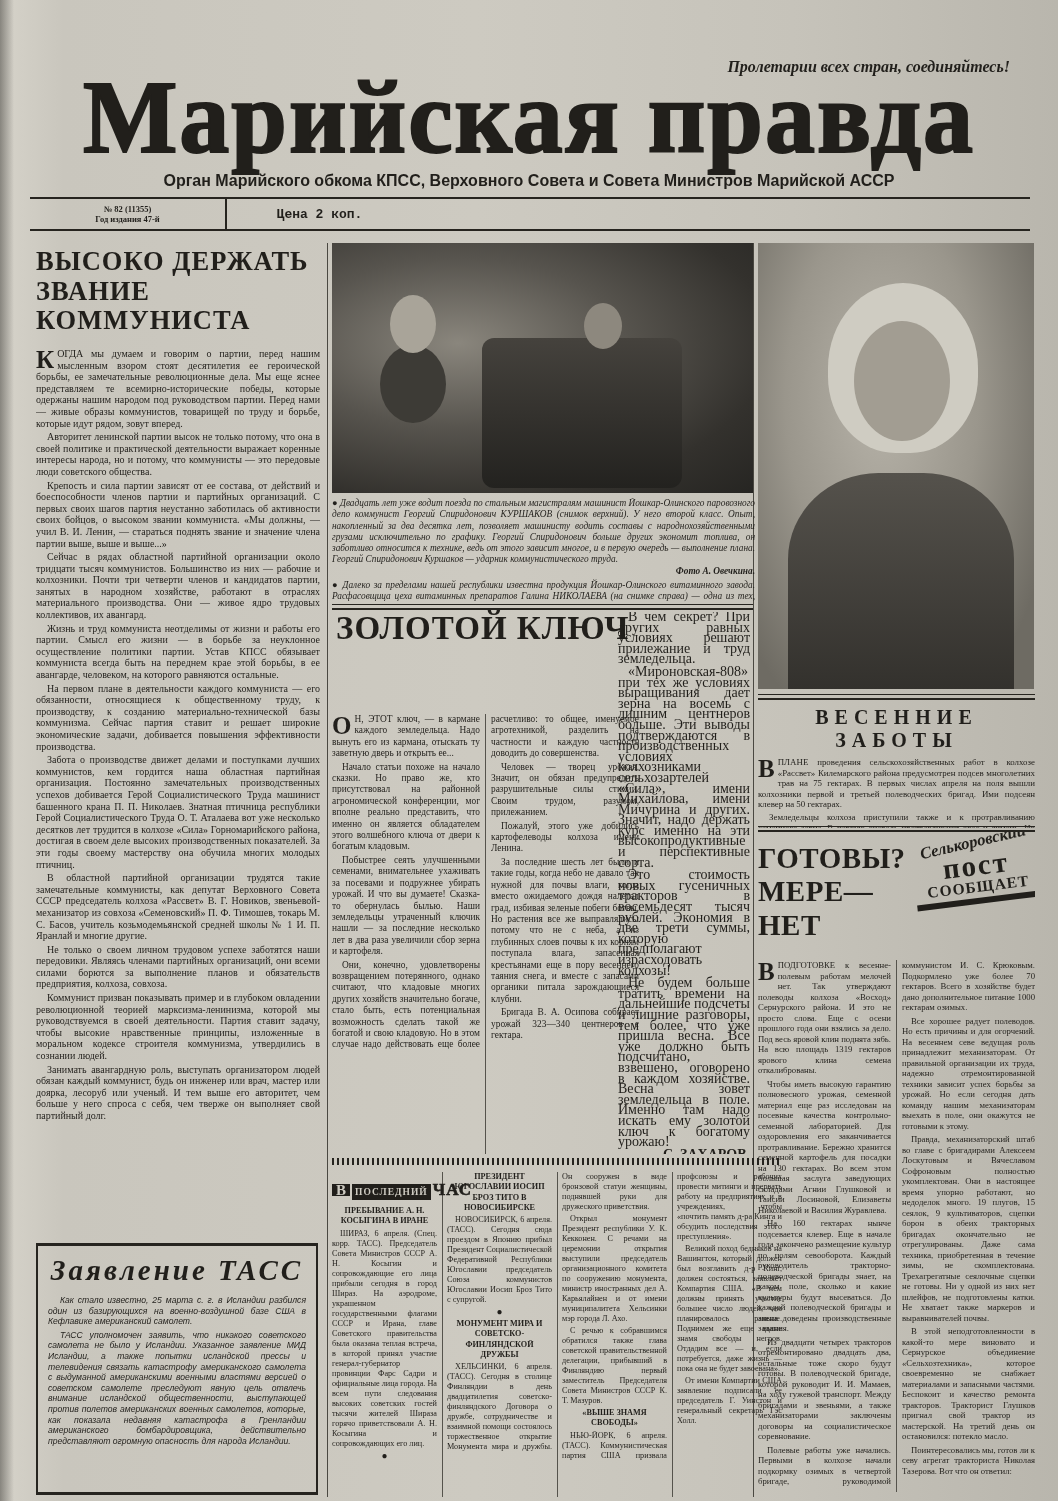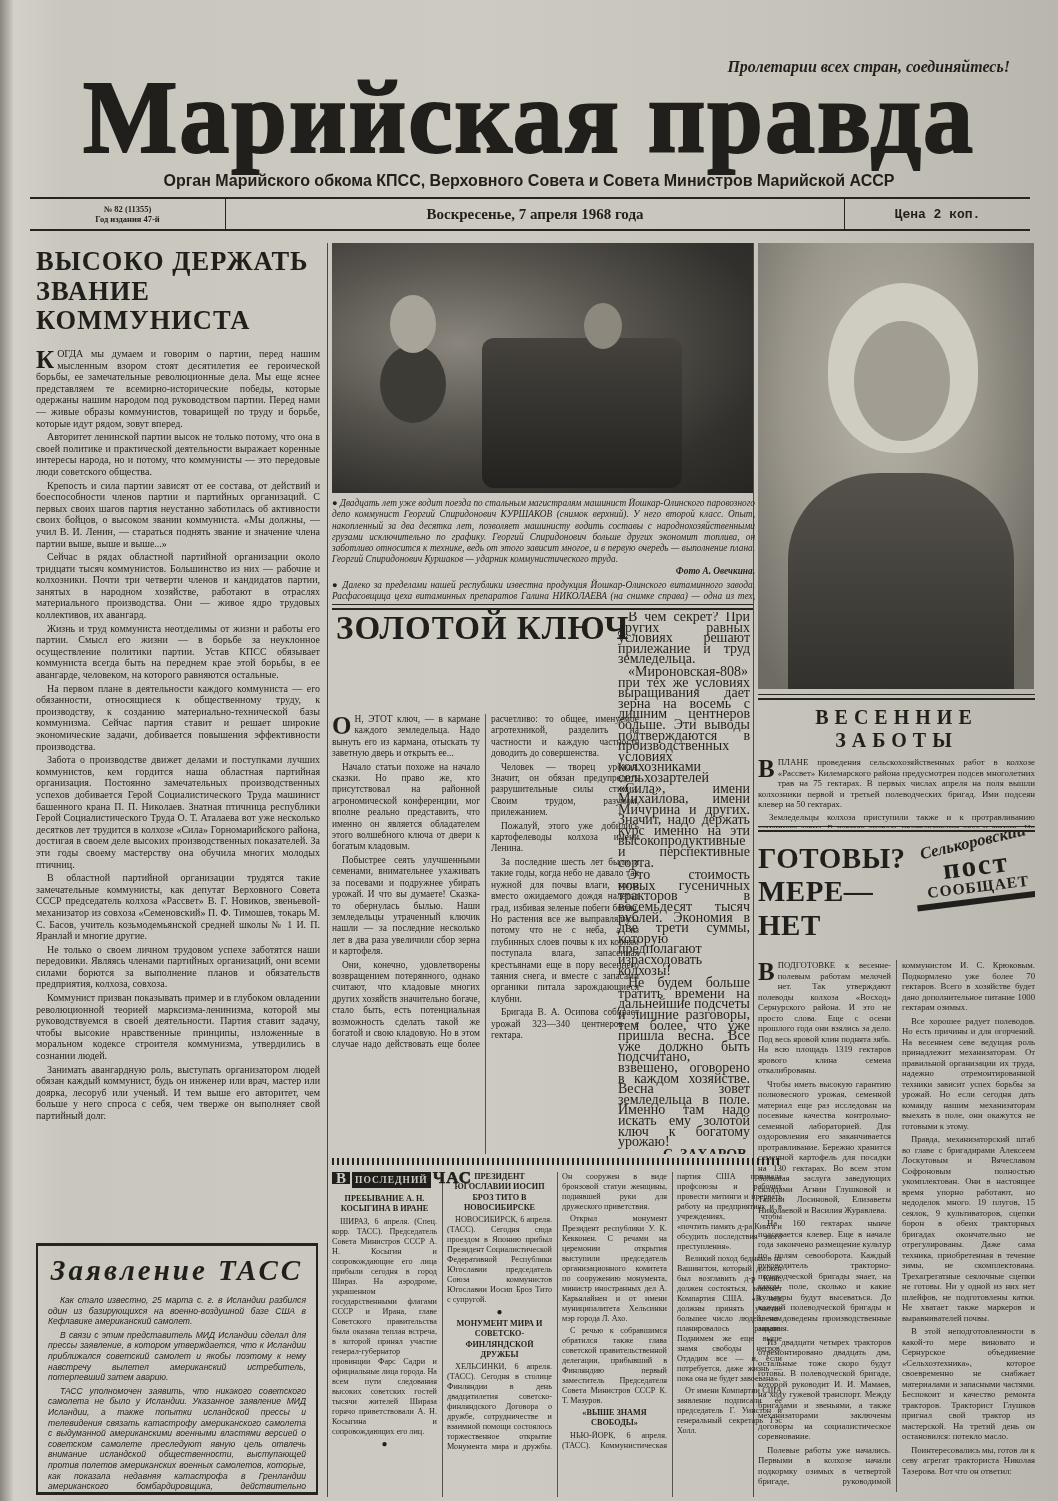--- a/index.html
+++ b/index.html
@@ -41,21 +41,21 @@
   .gk-b{left:618px;top:612px;width:132px;height:542px;font-size:14px;line-height:10.6px;text-align:justify;overflow:hidden;}
   .gk-a p,.gk-b p{margin:0 0 2px 0;text-indent:10px;}
   .sig{font-weight:bold;text-align:right;text-indent:0 !important;}
   .region{text-indent:0 !important;font-weight:bold;}
   .hatch{left:332px;top:1158px;width:450px;height:7px;background:repeating-linear-gradient(90deg,#26241f 0 2px,transparent 2px 5px);}
   .lh{left:332px;top:1172px;width:450px;height:325px;column-count:4;column-gap:10px;column-rule:1px solid #55534c;
     font-size:8.2px;line-height:10px;text-align:justify;overflow:hidden;}
   .lh p{margin:0 0 2px 0;text-indent:8px;}
   .lh-header{break-inside:avoid;margin-bottom:6px;white-space:nowrap;}
   .lh-v{display:inline-block;background:#211f1b;color:#cdcac1;font-weight:bold;font-size:15px;padding:1px 4px;}
-  .lh-mid{display:inline-block;background:#211f1b;color:#cdcac1;font-weight:bold;font-size:9.5px;padding:3px 3px;letter-spacing:1px;}
+  .lh-mid{display:inline-block;background:#211f1b;color:#cdcac1;font-weight:bold;font-size:9.5px;padding:3px 3px;letter-spacing:1px;margin-top:12px;}
   .lh-chas{display:inline-block;font-weight:bold;font-size:17px;letter-spacing:1px;-webkit-text-stroke:.6px #211f1b;}
   .lh-title{font-weight:bold;text-align:center;text-indent:0 !important;margin:4px 4px 4px 4px;line-height:1.25;break-after:avoid;}
   .lh-sep{text-align:center;text-indent:0 !important;font-size:10px;margin:3px 0;}
   .spring{left:758px;top:694px;width:277px;height:134px;overflow:hidden;}
   .spring-title{text-align:center;font-weight:bold;font-size:20px;letter-spacing:6px;margin:6px 0 5px 0;}
   .spring .body{font-size:8.9px;line-height:10.6px;}
   .ready{left:758px;top:832px;width:277px;height:663px;overflow:hidden;}
   .ready-hdr{position:absolute;left:0;top:10px;width:162px;font-size:29px;font-weight:bold;line-height:1.15;letter-spacing:.5px;}
   .stamp{position:absolute;right:-4px;top:0;width:126px;text-align:center;transform:rotate(-7deg);}
   .stamp-script{font-style:italic;font-weight:bold;font-size:16.5px;transform:rotate(-6deg);display:block;}
@@ -78,21 +78,20 @@
 
   <div class="abs slogan">Пролетарии всех стран, соединяйтесь!</div>
   <h1 class="abs masthead">Марийская правда</h1>
   <div class="abs subtitle">Орган Марийского обкома КПСС, Верховного Совета и Совета Министров Марийской АССР</div>
 
   <div class="abs dateline">
     <div class="dl-left">
       <div>№ 82 (11355)</div>
       <div>Год издания 47-й</div>
     </div>
-    <div class="dl-center">Воскресенье, 7 апреля 1968 года</div>
     <div class="dl-right">Цена 2 коп.</div>
   </div>
 
   <div class="vrule" style="left:327px;top:243px;height:1254px;"></div>
   <div class="vrule" style="left:753px;top:243px;height:1254px;"></div>
 
   <section class="abs lead">
     <div class="hdr2">ВЫСОКО ДЕРЖАТЬ</div>
     <div class="hdr2">ЗВАНИЕ КОММУНИСТА</div>
     <div class="body">
@@ -208,18 +207,17 @@
       <p>В этой неподготовленности в какой-то мере виновато и Сернурское объединение «Сельхозтехника», которое своевременно не снабжает материалами и запасными частями. Беспокоит и качество ремонта тракторов. Тракторист Глушков пригнал свой трактор из мастерской. На третий день он остановился: потекло масло.</p>
       <p>Поинтересовались мы, готов ли к севу агрегат тракториста Николая Тазерова. Вот что он ответил:</p>
 
     </div>
   </section>
 
   <section class="abs tass">
     <div class="tass-title">Заявление ТАСС</div>
     <div class="body">
       <p>Как стало известно, 25 марта с. г. в Исландии разбился один из базирующихся на военно-воздушной базе США в Кефлавике американский самолет.</p>
-      <p>В связи с этим представитель МИД Исландии сделал для прессы заявление, в котором утверждается, что к Исландии приближался советский самолет и якобы поэтому к нему навстречу вылетел американский истребитель, потерпевший затем аварию.</p>
       <p>ТАСС уполномочен заявить, что никакого советского самолета не было у Исландии. Указанное заявление МИД Исландии, а также попытки исландской прессы и телевидения связать катастрофу американского самолета с выдуманной американскими военными властями версией о советском самолете преследуют явную цель отвлечь внимание исландской общественности, выступающей против полетов американских военных самолетов, которые, как показала недавняя катастрофа в Гренландии американского бомбардировщика, действительно представляют огромную опасность для народа Исландии.</p>
     </div>
   </section>
 
 </div>
 
 </body></html>

